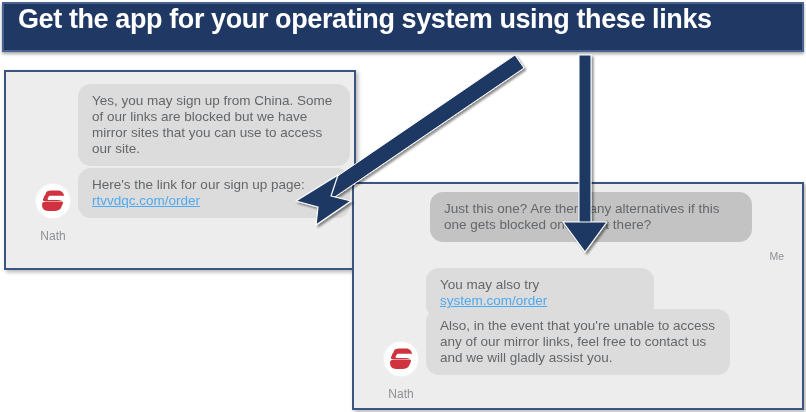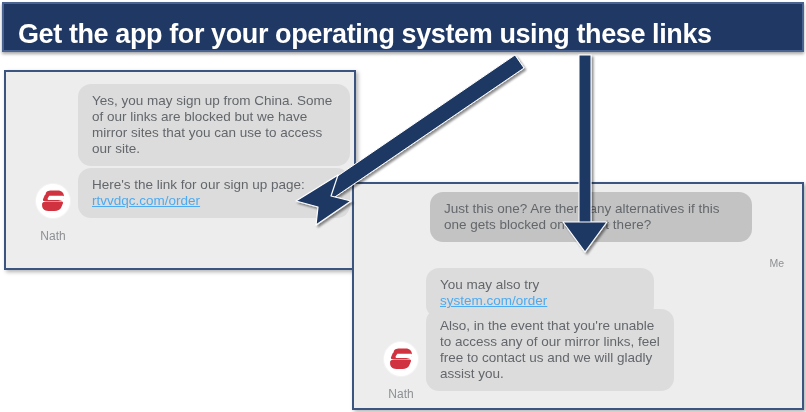--- a/index.html
+++ b/index.html
@@ -19,21 +19,21 @@
   #banner {
     position: absolute;
     left: 2px;
     top: 2px;
     width: 802px;
     height: 50px;
     box-sizing: border-box;
     background: #1f3864;
     border: 2px solid #4a6391;
     display: flex;
-    align-items: flex-end;
+    align-items: flex-start;
     padding-left: 14px;
     box-shadow: 0 2px 3px rgba(0,0,0,0.35);
   }
   #banner-text {
     color: #ffffff;
     font-size: 27px;
     font-weight: bold;
     letter-spacing: -0.4px;
     white-space: nowrap;
     font-family: "Liberation Sans", sans-serif;
@@ -102,21 +102,21 @@
     font-size: 12px;
     color: #8d9094;
     margin-top: 11px;
     font-family: "Liberation Sans", sans-serif;
   }
   .me-label {
     font-size: 10.5px;
     color: #8d9094;
     text-align: right;
     padding-right: 10px;
-    margin-top: 11px;
+    margin-top: 4px;
     font-family: "Liberation Sans", sans-serif;
   }
 
   
   #panel-left .thread { padding: 6px 0 0 0; }
   #lp-b1 {
     position: absolute;
     left: 72px;
     top: 12px;
     width: 272px;
@@ -152,21 +152,21 @@
   #rp-b2 {
     position: absolute;
     left: 72px;
     top: 84px;
     width: 228px;
   }
   #rp-b3 {
     position: absolute;
     left: 72px;
     top: 125px;
-    width: 248px;
+    width: 304px;
   }
   #rp-avatar {
     position: absolute;
     left: 22px;
     top: 158px;
     width: 50px;
     display: flex;
     flex-direction: column;
     align-items: center;
   }

